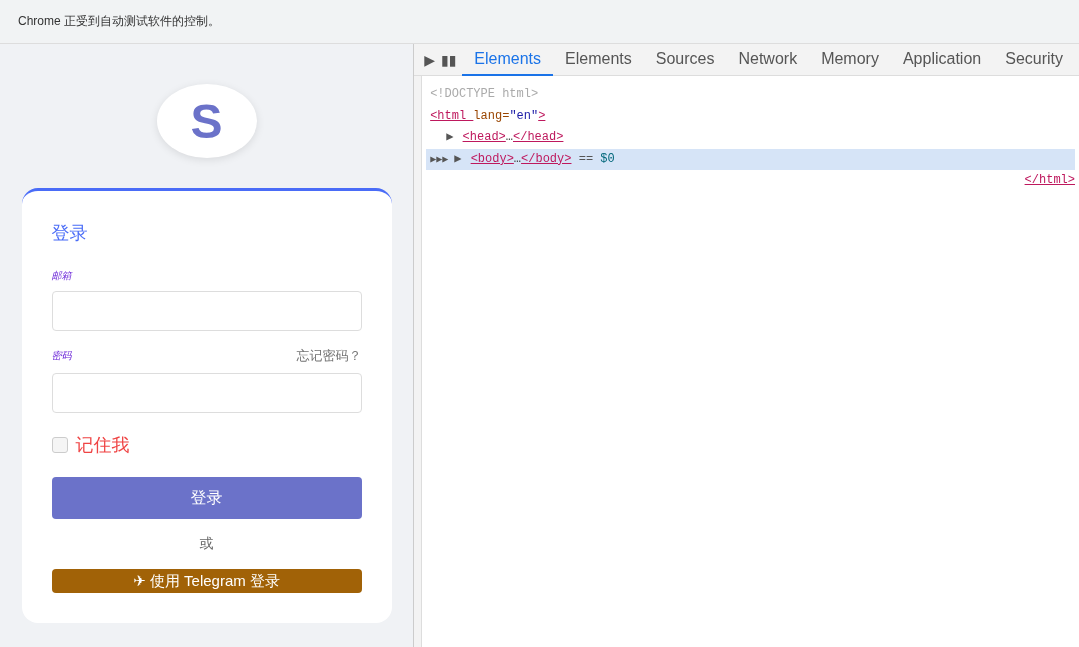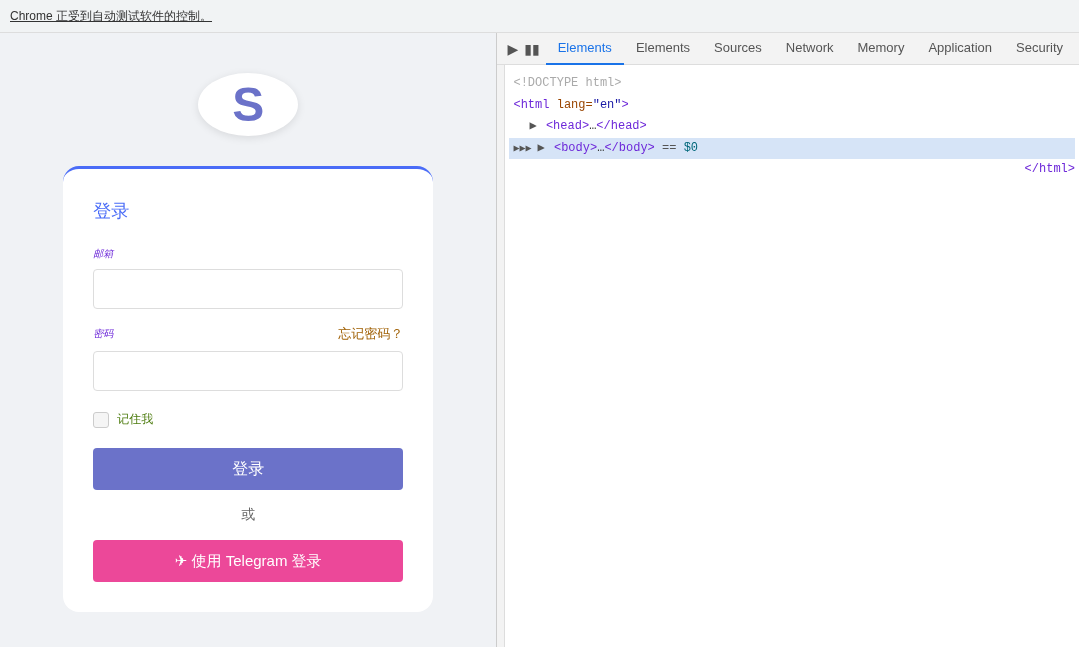--- a/index.html
+++ b/index.html
@@ -1,28 +1,27 @@
 <!DOCTYPE html>
 <html><head>
   <meta charset="utf-8">
   <style>
     * { margin: 0; padding: 0; box-sizing: border-box; }
     body { width: 1079px; height: 647px; overflow: hidden; font-family: Arial, sans-serif; background: #f0f2f5; }
 
     
     .chrome-bar {
       background: #f1f3f4;
-      padding: 6px 10px;
+      padding: 6px 18px;
       font-size: 12px;
       color: #333;
       border-bottom: 1px solid #ddd;
-      height: 33px;
-      display: flex;
-      align-items: center;
-      text-decoration: underline;
+      height: 44px;
+      display: flex;
+      align-items: center;
     }
 
     
     .main-layout {
       display: flex;
       height: calc(647px - 28px);
     }
 
     
     .login-panel {
@@ -89,21 +88,21 @@
 
     .password-header {
       display: flex;
       justify-content: space-between;
       align-items: center;
       margin-bottom: 8px;
     }
 
     .forgot-link {
       font-size: 13px;
-      color: #a16207;
+      color: #737373;
       text-decoration: none;
       cursor: pointer;
     }
 
     .remember-me {
       display: flex;
       align-items: center;
       gap: 8px;
       margin-bottom: 20px;
       margin-top: 4px;
@@ -111,22 +110,22 @@
 
     .remember-checkbox {
       width: 16px;
       height: 16px;
       border: 1px solid #ccc;
       border-radius: 3px;
       background: #f5f5f5;
     }
 
     .remember-label {
-      font-size: 12px;
-      color: #4d7c0f;
+      font-size: 18px;
+      color: #ef4444;
     }
 
     .login-btn {
       width: 100%;
       height: 42px;
       background: #6b72c9;
       color: white;
       border: none;
       border-radius: 4px;
       font-size: 16px;
@@ -136,22 +135,22 @@
 
     .or-divider {
       text-align: center;
       font-size: 14px;
       color: #666;
       margin-bottom: 16px;
     }
 
     .telegram-btn {
       width: 100%;
-      height: 42px;
-      background: #ec4899;
+      height: 24px;
+      background: #a16207;
       color: white;
       border: none;
       border-radius: 4px;
       font-size: 15px;
       cursor: pointer;
       display: flex;
       align-items: center;
       justify-content: center;
       gap: 8px;
     }
@@ -191,21 +190,21 @@
       display: flex;
       align-items: center;
       flex: 1;
     }
 
     .devtools-tab {
       padding: 0 12px;
       height: 32px;
       display: flex;
       align-items: center;
-      font-size: 13px;
+      font-size: 16px;
       color: #555;
       cursor: pointer;
       border-bottom: 2px solid transparent;
     }
 
     .devtools-tab.active {
       border-bottom: 2px solid #1a73e8;
       color: #1a73e8;
     }
 
@@ -228,21 +227,21 @@
       font-size: 12px;
       color: #333;
       line-height: 1.8;
     }
 
     .dom-line {
       padding-left: 4px;
       white-space: nowrap;
     }
 
-    .dom-tag { color: #6d28d9; }
+    .dom-tag { color: #be185d; text-decoration: underline; }
     .dom-attr-name { color: #994500; }
     .dom-attr-value { color: #1a1aa6; }
     .dom-text { color: #333; }
     .dom-selected {
       background: #d6e4f7;
     }
     .dom-comment { color: #aaa; }
 
     .dom-expand { color: #555; margin-right: 2px; }
 

